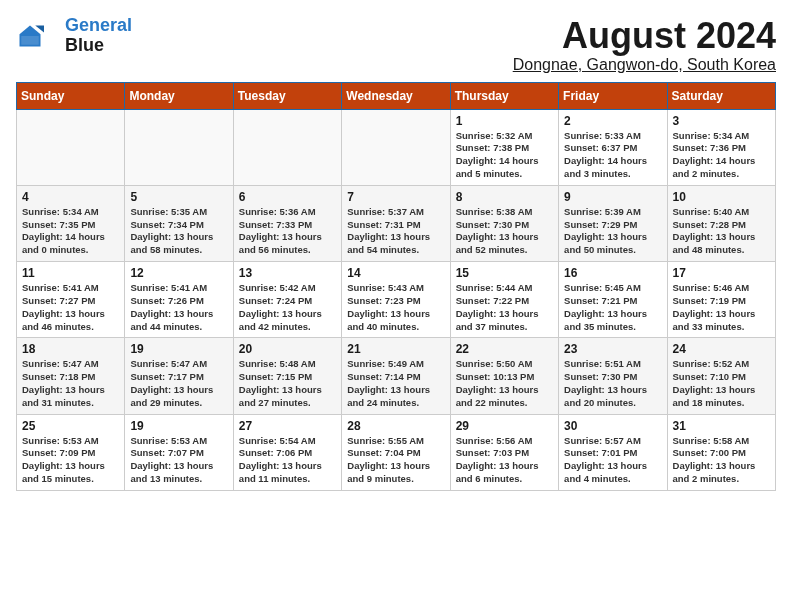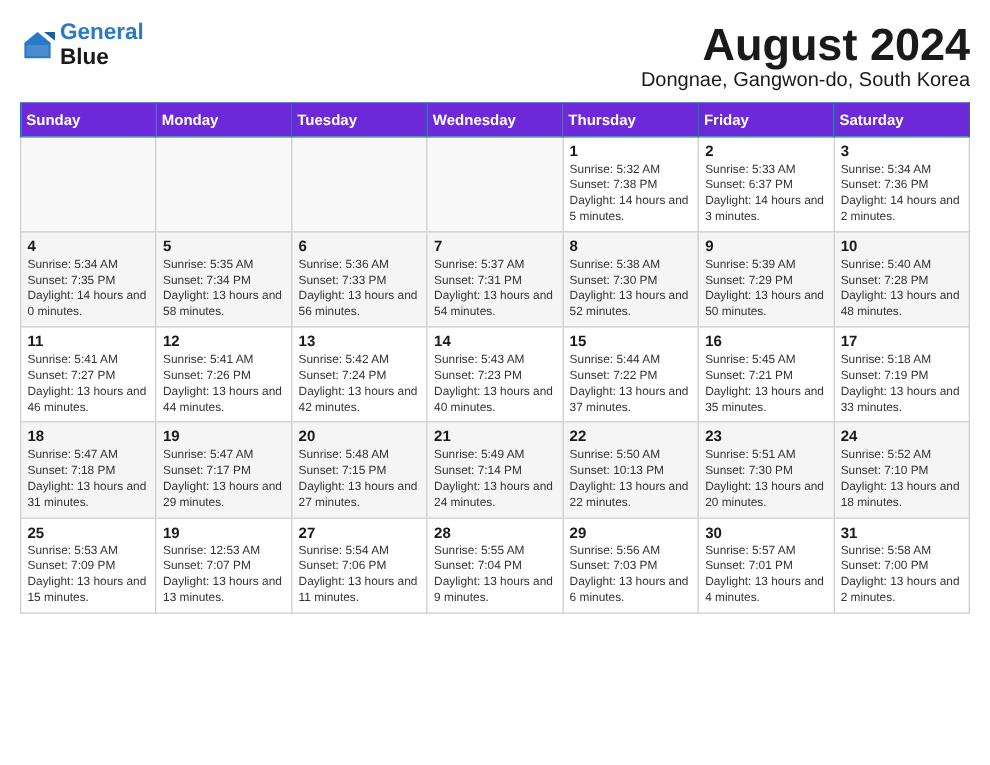--- a/index.html
+++ b/index.html
@@ -12,21 +12,21 @@
     }
     .header {
       display: flex;
       justify-content: space-between;
       align-items: flex-start;
       margin-bottom: 8px;
     }
     .logo {
       display: flex;
       align-items: center;
-      gap: 4px;
+      gap: 21px;
     }
     .logo-text {
       font-size: 18px;
       font-weight: bold;
       color: #1a1a1a;
       line-height: 1.1;
     }
     .logo-text span {
       color: #2a7ac7;
     }
@@ -41,28 +41,29 @@
     .month-year {
       font-size: 36px;
       font-weight: bold;
       color: #1a1a1a;
       line-height: 1.1;
     }
     .location {
       font-size: 16px;
       color: #1a1a1a;
       font-weight: 500;
+      text-decoration: underline;
     }
     .calendar {
       width: 100%;
       border-collapse: collapse;
       border: 1px solid #ccc;
     }
     .calendar th {
-      background: #6d28d9;
+      background: #c2410c;
       color: #fff;
       font-size: 12px;
       font-weight: bold;
       padding: 6px 4px;
       text-align: left;
       border: 1px solid #2068a8;
     }
     .calendar td {
       vertical-align: top;
       border: 1px solid #ccc;
@@ -83,20 +84,21 @@
       display: block;
       margin-bottom: 2px;
     }
     .empty-cell {
       background: #f9f9f9 !important;
     }
     .cell-content {
       font-size: 9.5px;
       line-height: 1.35;
       color: #333;
+      font-weight: bold;
     }
   </style>
 </head>
 <body>
 
 <div class="header">
   <div class="logo">
     <svg class="logo-icon" viewBox="0 0 32 32">
       <polygon points="16,4 28,14 28,28 4,28 4,14" fill="#2a7ac7"></polygon>
       <polygon points="22,4 32,12 32,4" fill="#1a5fa0"></polygon>
@@ -242,21 +244,21 @@
         </td>
         <td>
           <span class="day-num">16</span>
           <div class="cell-content">Sunrise: 5:45 AM
 Sunset: 7:21 PM
 Daylight: 13 hours
 and 35 minutes.</div>
         </td>
         <td>
           <span class="day-num">17</span>
-          <div class="cell-content">Sunrise: 5:18 AM
+          <div class="cell-content">Sunrise: 5:46 AM
 Sunset: 7:19 PM
 Daylight: 13 hours
 and 33 minutes.</div>
         </td>
       </tr>
       <tr>
         <td>
           <span class="day-num">18</span>
           <div class="cell-content">Sunrise: 5:47 AM
 Sunset: 7:18 PM
@@ -309,21 +311,21 @@
       <tr>
         <td>
           <span class="day-num">25</span>
           <div class="cell-content">Sunrise: 5:53 AM
 Sunset: 7:09 PM
 Daylight: 13 hours
 and 15 minutes.</div>
         </td>
         <td>
           <span class="day-num">19</span>
-          <div class="cell-content">Sunrise: 12:53 AM
+          <div class="cell-content">Sunrise: 5:53 AM
 Sunset: 7:07 PM
 Daylight: 13 hours
 and 13 minutes.</div>
         </td>
         <td>
           <span class="day-num">27</span>
           <div class="cell-content">Sunrise: 5:54 AM
 Sunset: 7:06 PM
 Daylight: 13 hours
 and 11 minutes.</div>

